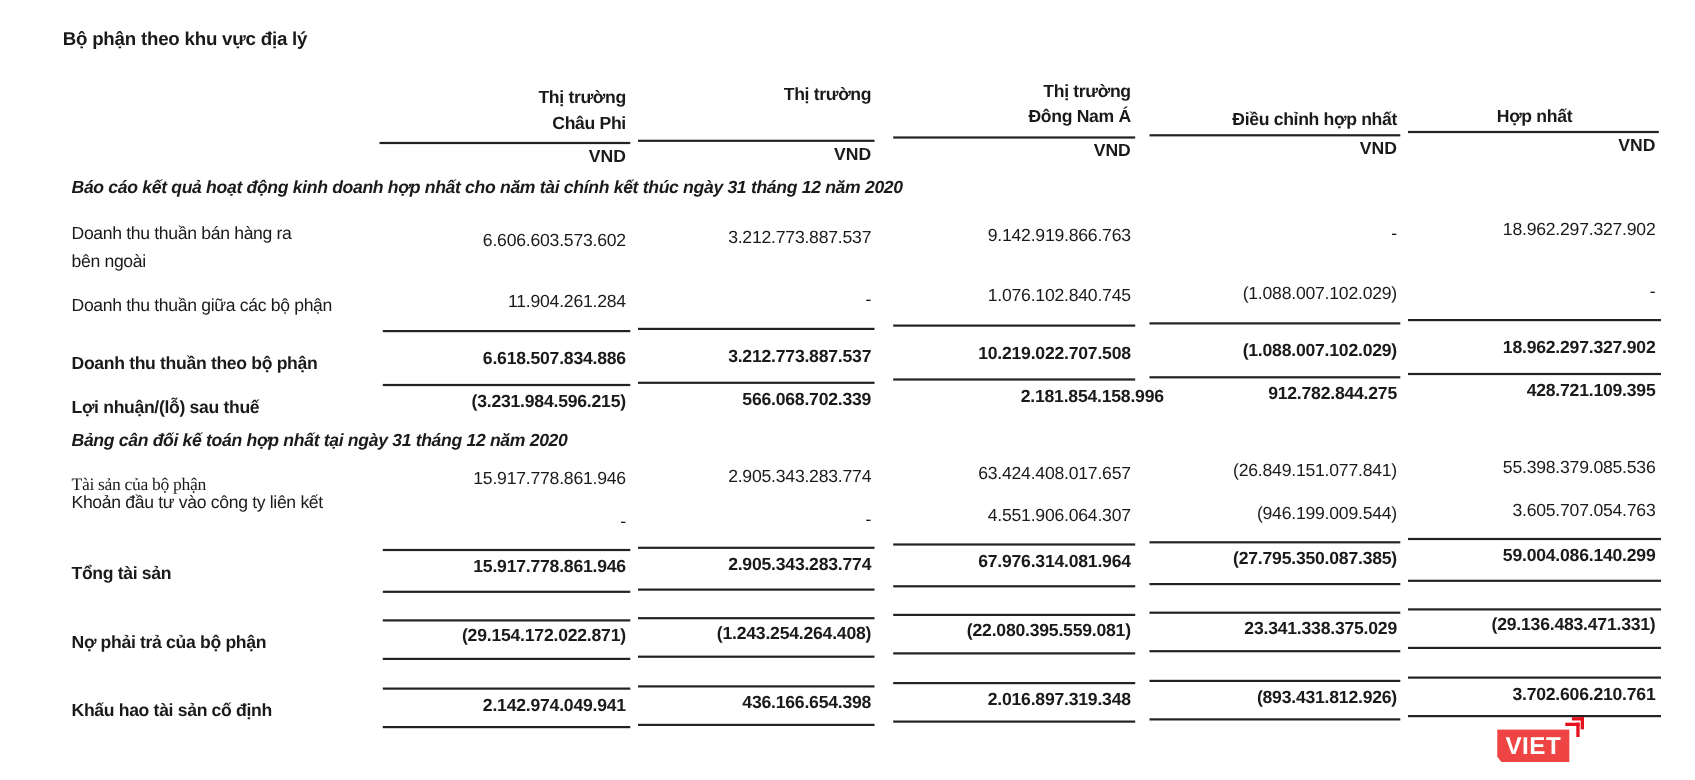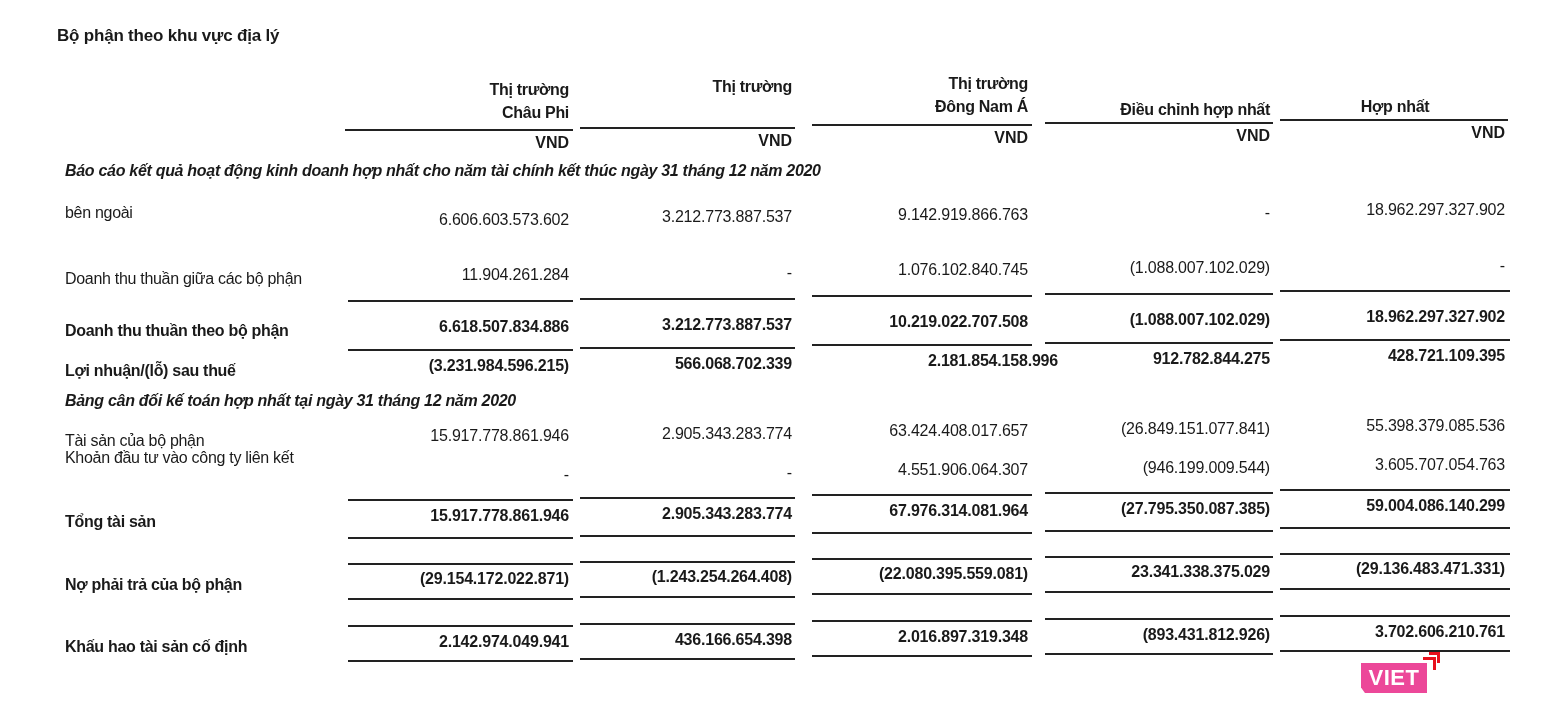--- a/index.html
+++ b/index.html
@@ -35,21 +35,21 @@
   }
   .cell.bold { font-weight: bold; }
   .rule {
     position: absolute; height: 0; border-top: 2px solid #222;
   }
   .logo {
     position: absolute; left: 1361px; top: 657px; width: 72px; height: 36px;
   }
   .logo-body {
     position: absolute; left: 0; top: 6px; width: 66px; height: 30px;
-    background: #ec4899; color: #fff; font-weight: bold; font-size: 22px;
+    background: #ef4444; color: #fff; font-weight: bold; font-size: 22px;
     line-height: 30px; text-align: center; letter-spacing: 0.5px;
     clip-path: polygon(0 0, 100% 0, 100% 100%, 6% 100%, 0 82%);
   }
   .logo-corner {
     position: absolute; width: 10px; height: 10px;
     border-top: 3px solid #e8101c; border-right: 3px solid #e8101c;
   }
 </style>
 </head>
 <body>
@@ -82,20 +82,21 @@
 
 <div class="unit" style="left:350px;width:219px;top:134px;">VND</div>
 <div class="unit" style="left:580px;width:212px;top:132px;">VND</div>
 <div class="unit" style="left:810px;width:218px;top:129px;">VND</div>
 <div class="unit" style="left:1045px;width:225px;top:127px;">VND</div>
 <div class="unit" style="left:1285px;width:220px;top:124px;">VND</div>
 
 <div class="section" style="top:162px;">Báo cáo kết quả hoạt động kinh doanh hợp nhất cho năm tài chính kết thúc ngày 31 tháng 12 năm 2020</div>
 
 <div class="row-label" style="top:200px;">
+  <div>Doanh thu thuần bán hàng ra</div>
   <div>bên ngoài</div>
 </div>
 <div class="cell" style="left:350px;width:219px;top:211px;">6.606.603.573.602</div>
 <div class="cell" style="left:580px;width:212px;top:208px;">3.212.773.887.537</div>
 <div class="cell" style="left:810px;width:218px;top:206px;">9.142.919.866.763</div>
 <div class="cell" style="left:1045px;width:225px;top:204px;">-</div>
 <div class="cell" style="left:1285px;width:220px;top:201px;">18.962.297.327.902</div>
 
 <div class="row-label" style="top:266px;">Doanh thu thuần giữa các bộ phận</div>
 <div class="cell" style="left:350px;width:219px;top:266px;">11.904.261.284</div>
@@ -125,21 +126,21 @@
 
 <div class="row-label bold" style="top:358px;">Lợi nhuận/(lỗ) sau thuế</div>
 <div class="cell bold" style="left:350px;width:219px;top:357px;">(3.231.984.596.215)</div>
 <div class="cell bold" style="left:580px;width:212px;top:355px;">566.068.702.339</div>
 <div class="cell bold" style="left:840px;width:218px;top:352px;">2.181.854.158.996</div>
 <div class="cell bold" style="left:1045px;width:225px;top:350px;">912.782.844.275</div>
 <div class="cell bold" style="left:1285px;width:220px;top:347px;">428.721.109.395</div>
 
 <div class="section" style="top:392px;">Bảng cân đối kế toán hợp nhất tại ngày 31 tháng 12 năm 2020</div>
 
-<div class="row-label" style="top:428px;">Tài sản của bộ phận</div>
+<div class="row-label" style="top:428px;font-family:Liberation Serif, serif;">Tài sản của bộ phận</div>
 <div class="cell" style="left:350px;width:219px;top:427px;">15.917.778.861.946</div>
 <div class="cell" style="left:580px;width:212px;top:425px;">2.905.343.283.774</div>
 <div class="cell" style="left:810px;width:218px;top:422px;">63.424.408.017.657</div>
 <div class="cell" style="left:1045px;width:225px;top:420px;">(26.849.151.077.841)</div>
 <div class="cell" style="left:1285px;width:220px;top:417px;">55.398.379.085.536</div>
 
 <div class="row-label" style="top:445px;">Khoản đầu tư vào công ty liên kết</div>
 <div class="cell" style="left:350px;width:219px;top:466px;">-</div>
 <div class="cell" style="left:580px;width:212px;top:464px;">-</div>
 <div class="cell" style="left:810px;width:218px;top:461px;">4.551.906.064.307</div>

